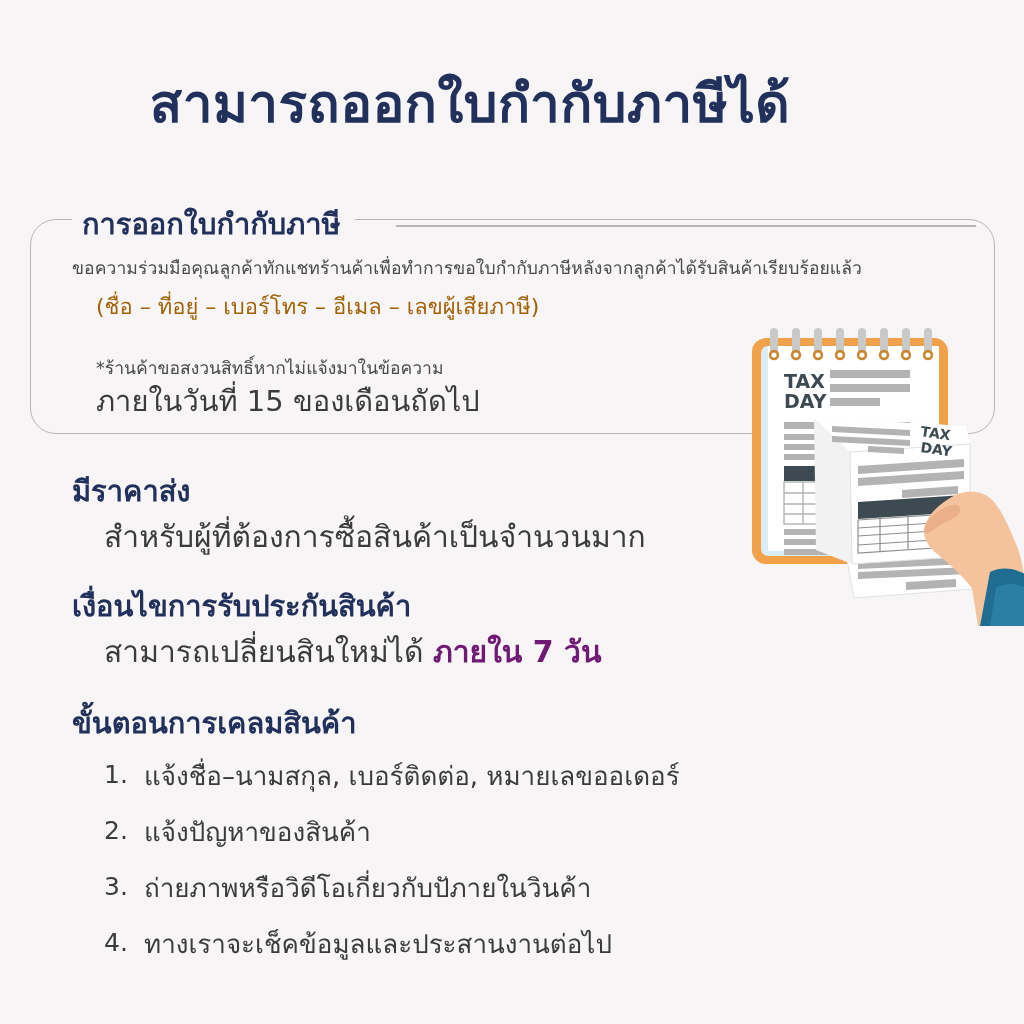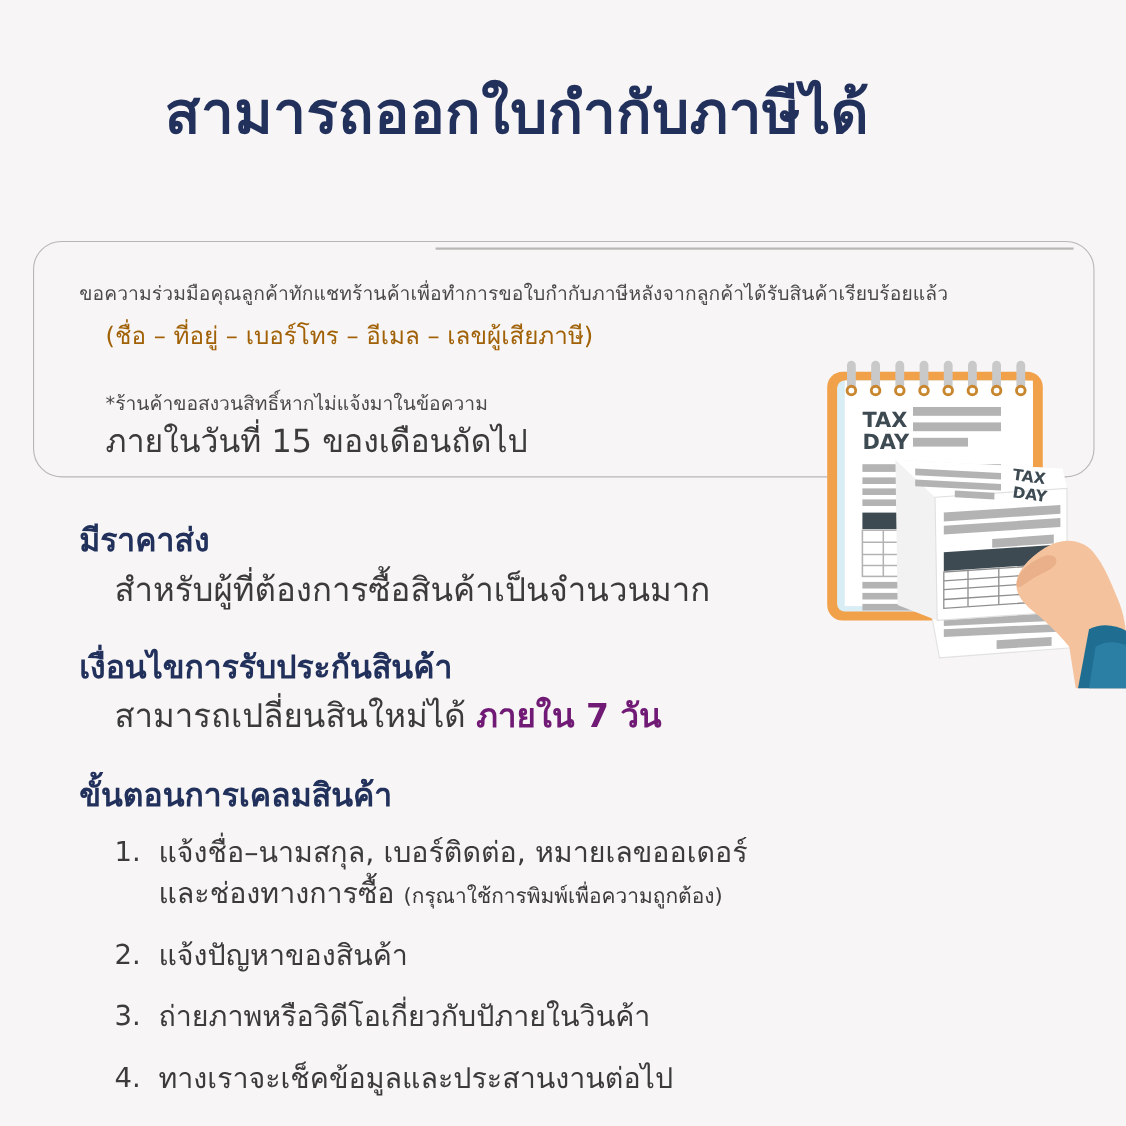--- a/index.html
+++ b/index.html
@@ -80,20 +80,21 @@
 </style>
 </head>
 <body>
 
 <div id="canvas">
 
   <div class="page-title">สามารถออกใบกำกับภาษีได้</div>
 
   <div class="info-box"></div>
   <div class="box-rule"></div>
+  <div class="box-heading">การออกใบกำกับภาษี</div>
   <div class="box-note">ขอความร่วมมือคุณลูกค้าทักแชทร้านค้าเพื่อทำการขอใบกำกับภาษีหลังจากลูกค้าได้รับสินค้าเรียบร้อยแล้ว</div>
   <div class="box-fields">(ชื่อ – ที่อยู่ – เบอร์โทร – อีเมล – เลขผู้เสียภาษี)</div>
   <div class="box-disclaimer">*ร้านค้าขอสงวนสิทธิ์หากไม่แจ้งมาในข้อความ</div>
   <div class="box-deadline">ภายในวันที่ 15 ของเดือนถัดไป</div>
 
   <div class="sec" id="sec-wholesale">
     <div class="sec-h">มีราคาส่ง</div>
     <div class="sec-b">สำหรับผู้ที่ต้องการซื้อสินค้าเป็นจำนวนมาก</div>
   </div>
 
@@ -105,22 +106,20 @@
   <div class="sec" id="sec-claim">
     <div class="sec-h">ขั้นตอนการเคลมสินค้า</div>
   </div>
 
   <div class="claim-list">
 
     <div class="claim-item">
       <div class="claim-num">1.</div>
       <div class="claim-text">
         <div>แจ้งชื่อ–นามสกุล, เบอร์ติดต่อ, หมายเลขออเดอร์</div>
-        <div><span>และช่องทางการซื้อ</span>
-          <span class="claim-sub">(กรุณาใช้การพิมพ์เพื่อความถูกต้อง)</span></div>
       </div>
     </div>
 
     <div class="claim-item">
       <div class="claim-num">2.</div>
       <div class="claim-text">แจ้งปัญหาของสินค้า</div>
     </div>
 
     <div class="claim-item">
       <div class="claim-num">3.</div>

